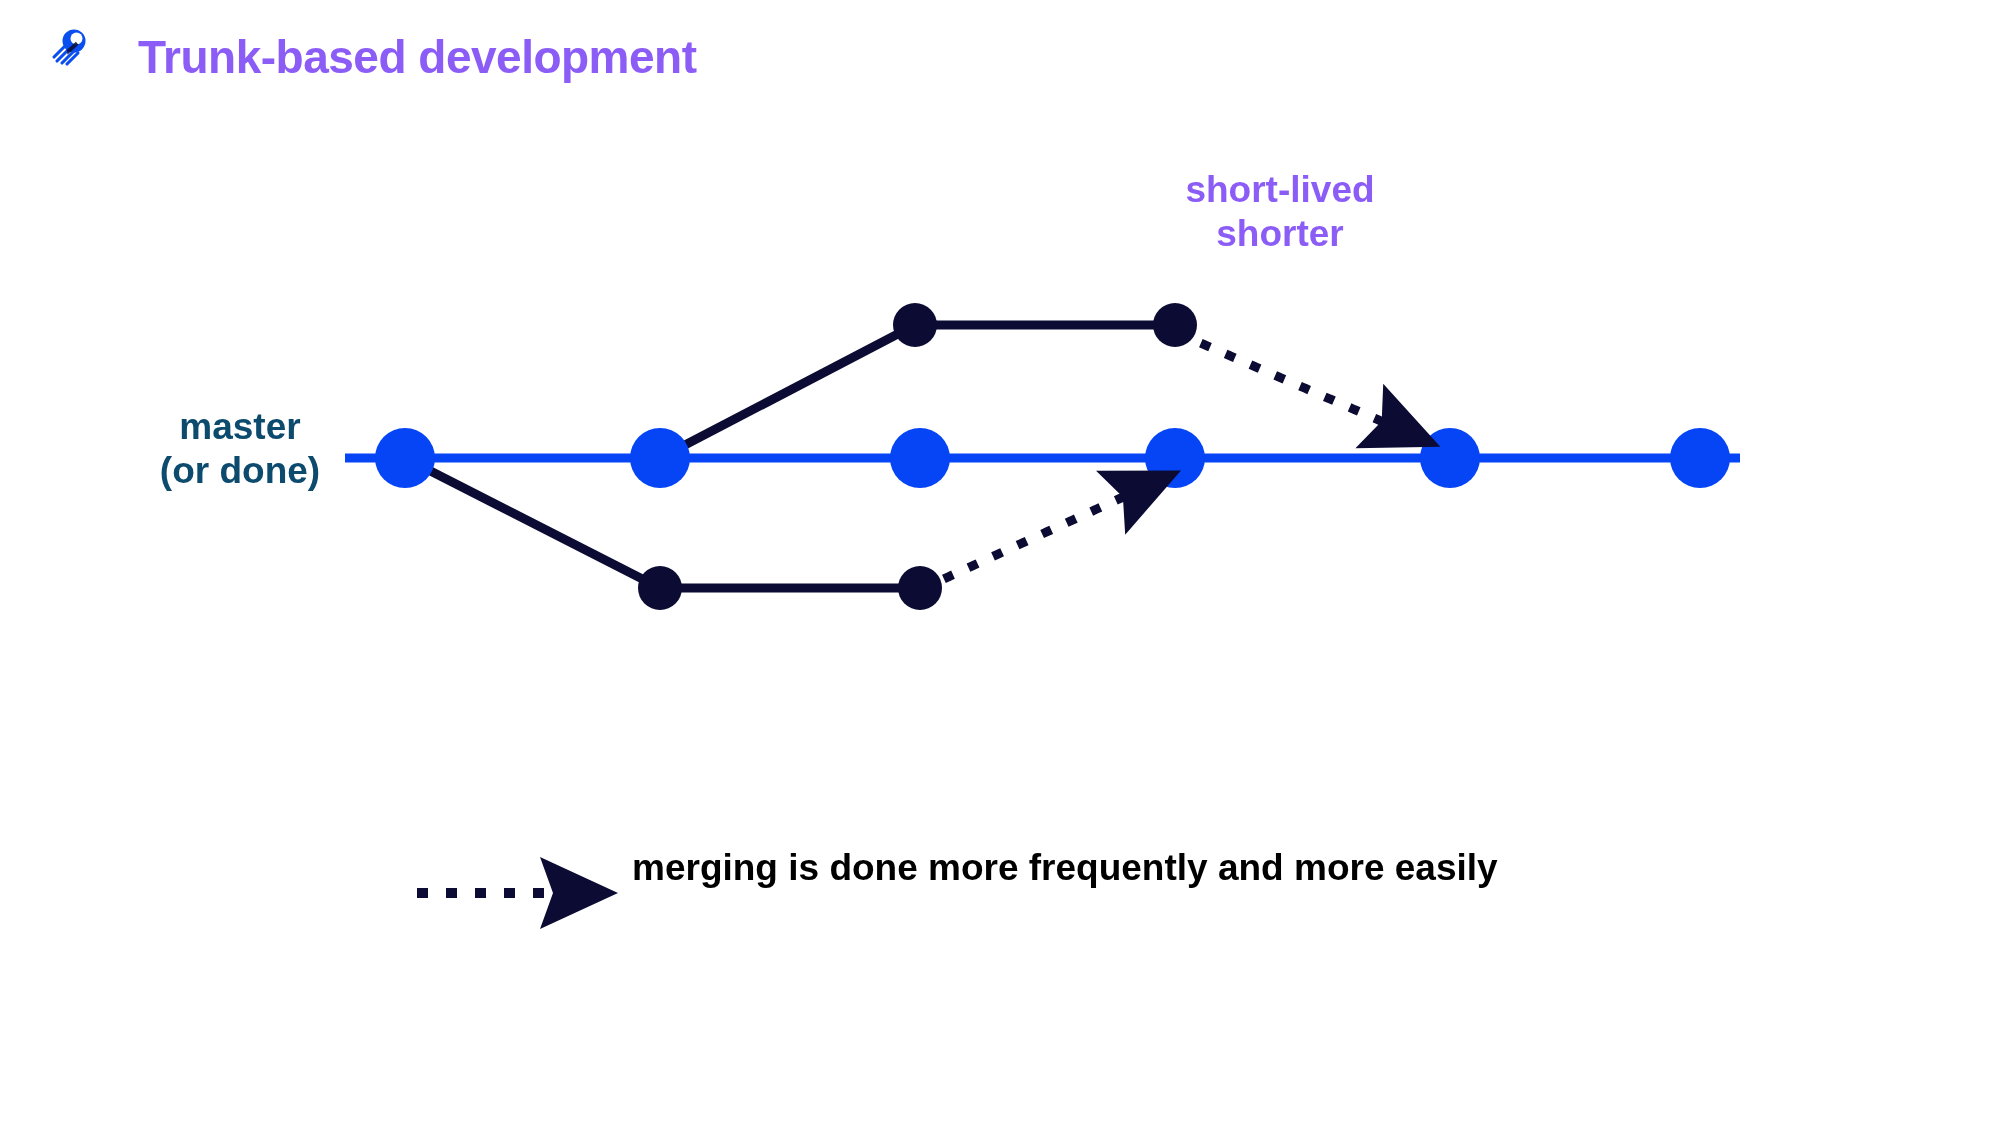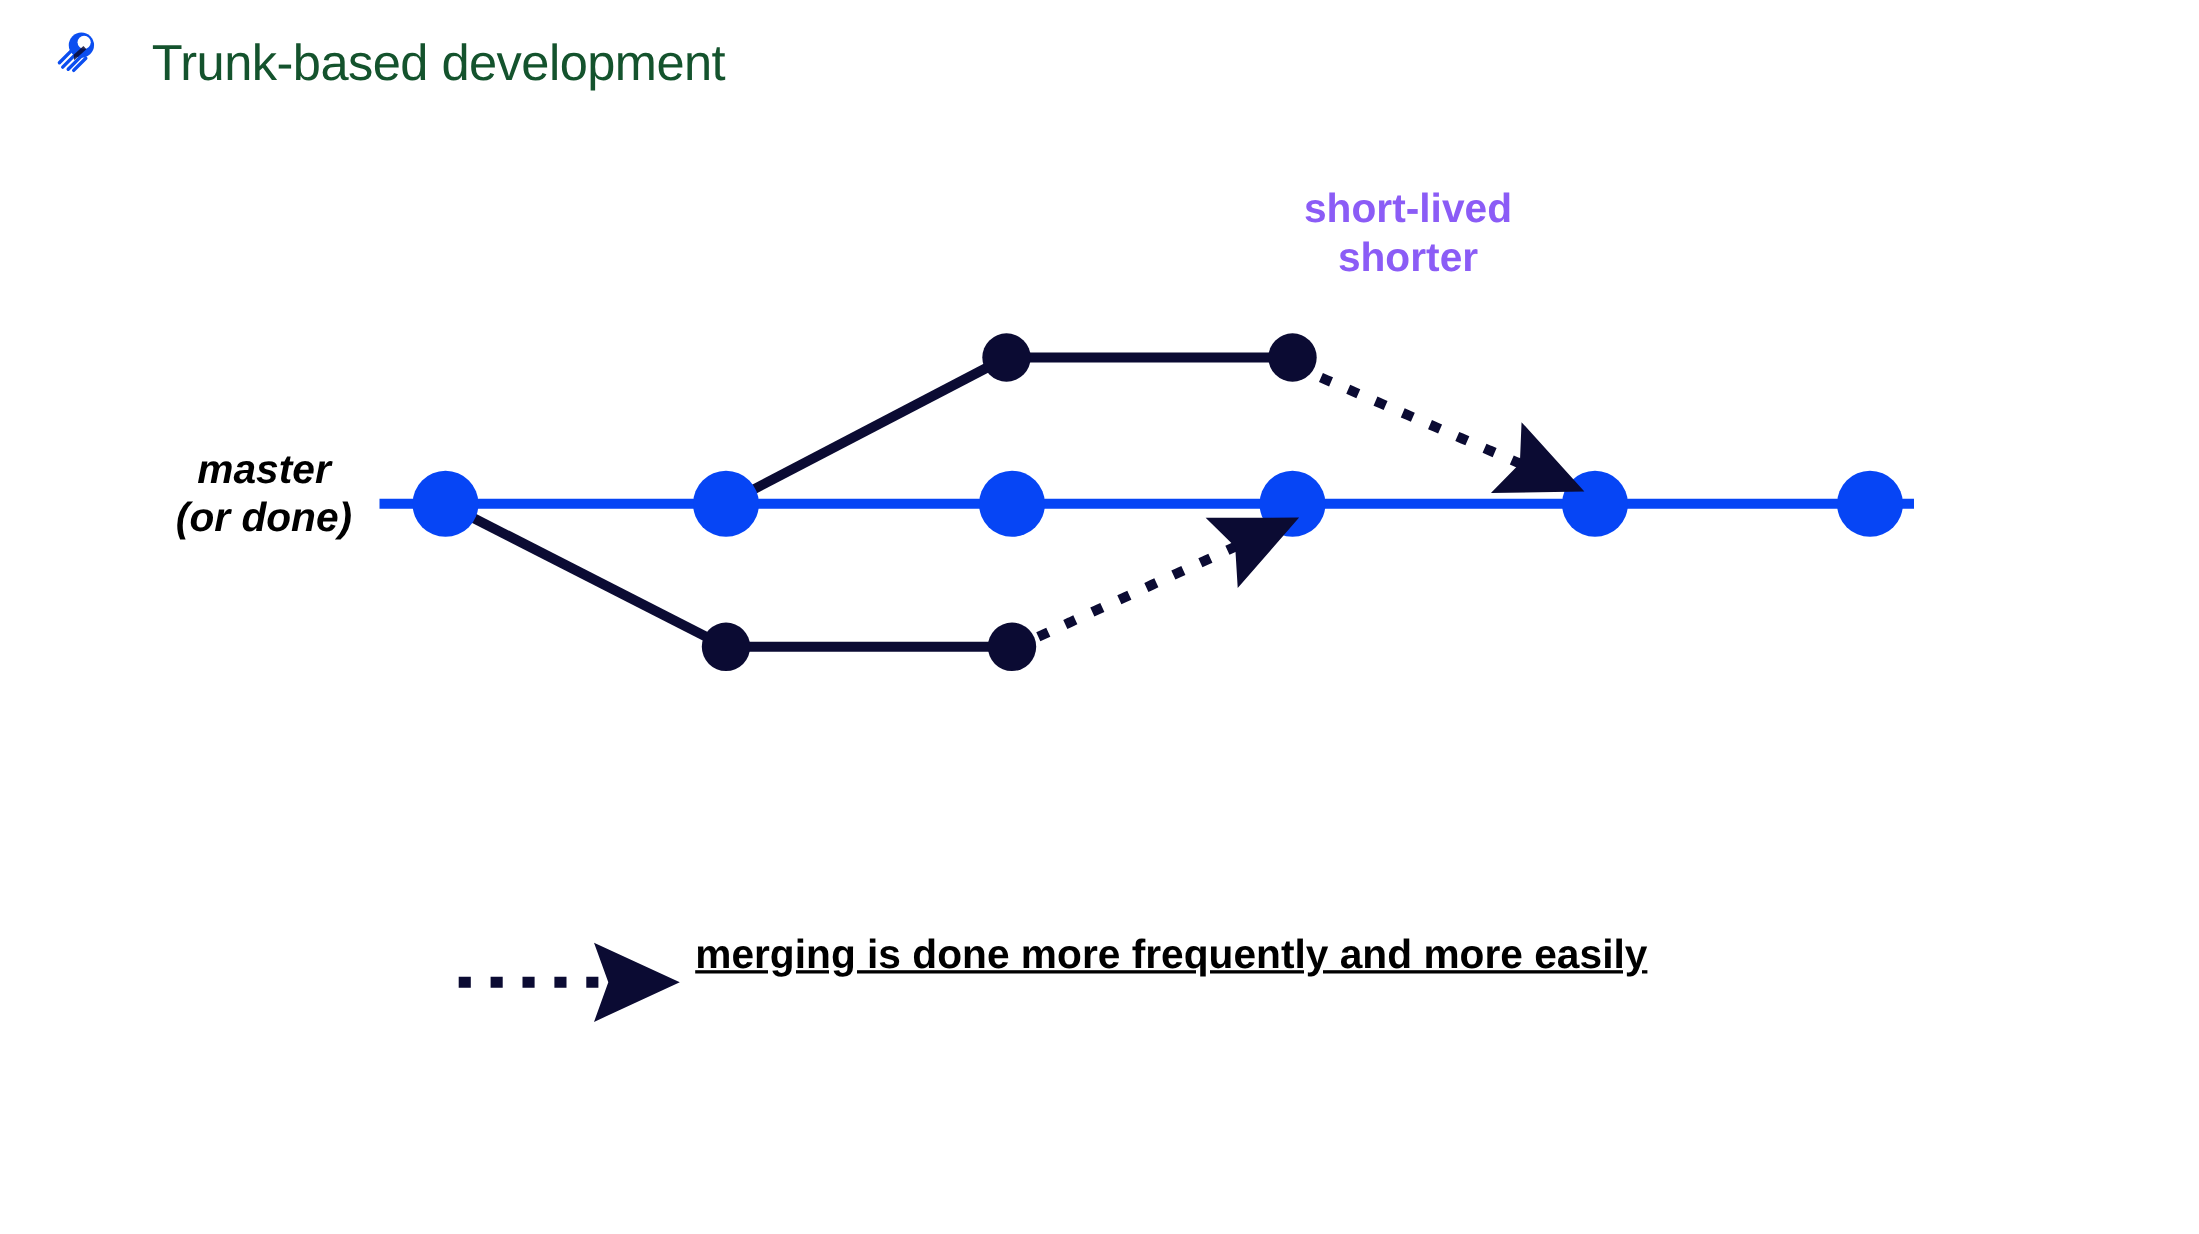--- a/index.html
+++ b/index.html
@@ -28,22 +28,22 @@
     left: 48px;
     top: 26px;
     width: 42px;
     height: 42px;
   }
   #page-title {
     position: absolute;
     left: 138px;
     top: 30px;
     font-size: 46px;
-    font-weight: normal;
-    color: #14532d;
+    font-weight: bold;
+    color: #8b5cf6;
     letter-spacing: -0.5px;
     white-space: nowrap;
   }
 
   
   #diagram {
     position: absolute;
     left: 0;
     top: 0;
     width: 1999px;
@@ -55,38 +55,36 @@
     position: absolute;
     font-weight: bold;
     line-height: 1.18;
   }
   #master-label {
     left: 100px;
     top: 405px;
     width: 280px;
     text-align: center;
     font-size: 37px;
-    color: #000000;
-    font-style: italic;
+    color: #0c4a6e;
   }
   #short-lived-label {
     left: 1090px;
     top: 168px;
     width: 380px;
     text-align: center;
     font-size: 37px;
     color: #8b5cf6;
   }
   #legend-text {
     left: 632px;
     top: 846px;
     width: 1200px;
     font-size: 37px;
     color: #000000;
-    text-decoration: underline;
   }
   .legend-line { display: block; white-space: nowrap; }
 </style>
 </head>
 <body>
 
 <div id="header">
 
   <span id="brand-icon">
     <svg width="42" height="42" viewBox="0 0 42 42">

